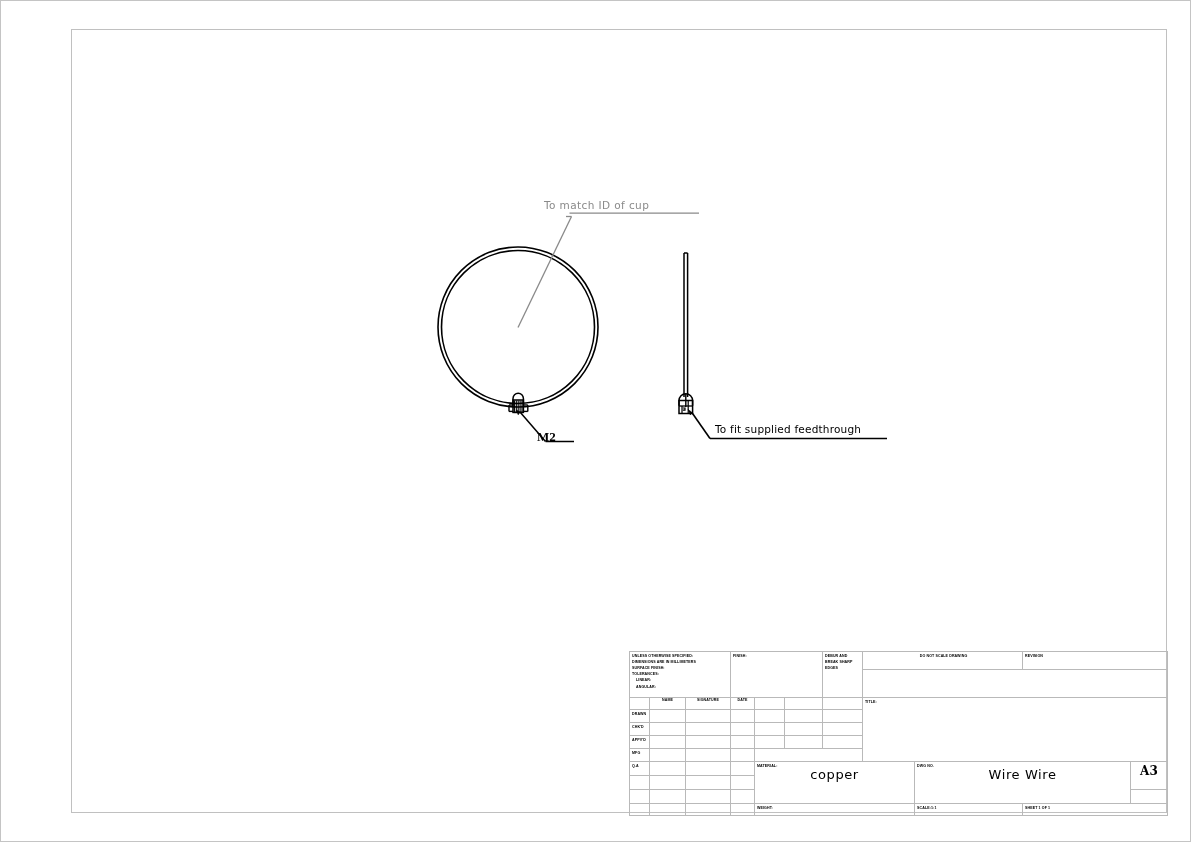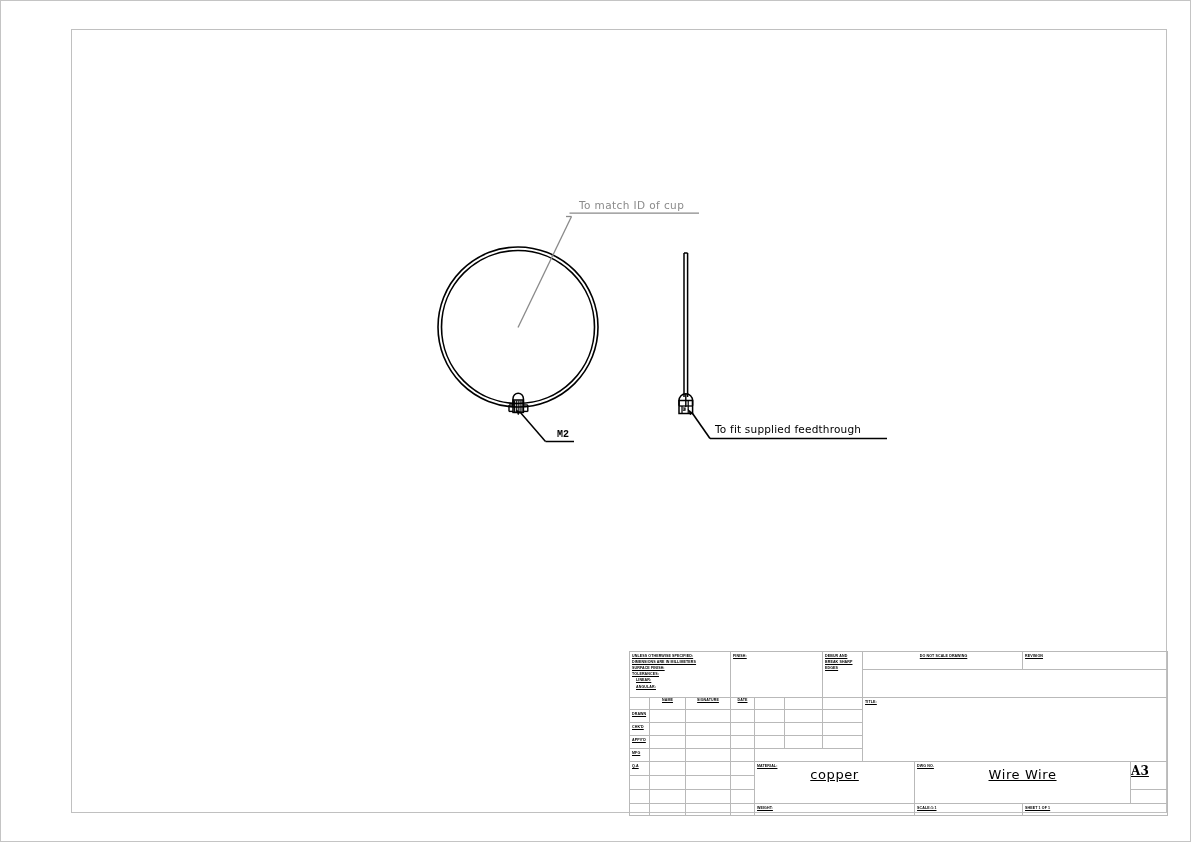--- a/index.html
+++ b/index.html
@@ -37,21 +37,20 @@
     top: 650px;
     width: 538px;
     height: 162px;
     box-sizing: border-box;
   }
   #title-block table {
     border-collapse: collapse;
     width: 538px;
     height: 162px;
     table-layout: fixed;
-    text-decoration: underline;
   }
   #title-block td {
     border: 1px solid #b9b9b9;
     vertical-align: top;
     padding: 0;
     position: relative;
     font-size: 3.6px;
     line-height: 4.6px;
     letter-spacing: 0.1px;
     font-weight: bold;
@@ -80,52 +79,52 @@
     text-align: center;
     font-size: 13px;
     font-weight: normal;
     letter-spacing: 0.6px;
     color: #000;
     padding-top: 5px;
     font-family: "DejaVu Sans", sans-serif;
   }
   .tb-size {
     display: block;
-    text-align: left;
+    text-align: center;
     font-size: 12px;
     font-weight: bold;
     padding-top: 7px;
     font-family: "DejaVu Serif", serif;
   }
   .tb-nowrap { white-space: nowrap; }
 
   
   .annot {
     position: absolute;
     font-family: "DejaVu Sans", sans-serif;
     white-space: nowrap;
   }
   #note-id-of-cup {
-    left: 578px; top: 198px;
+    left: 543px; top: 198px;
     font-size: 10.5px;
     color: #8a8a8a;
     letter-spacing: 0.4px;
   }
   #note-feedthrough {
     left: 714px; top: 422px;
     font-size: 10.5px;
     color: #000000;
     letter-spacing: 0.2px;
     font-weight: normal;
   }
   #note-m2 {
-    left: 556px; top: 428px;
-    font-size: 10px;
+    left: 536px; top: 428px;
+    font-size: 13px;
     color: #000000;
-    font-family: Liberation Mono, monospace;
+    font-family: Liberation Serif, serif;
     font-weight: bold;
   }
 </style>
 </head>
 <body>
 
 <div id="page">
 
   <div id="sheet-frame"></div>
 

